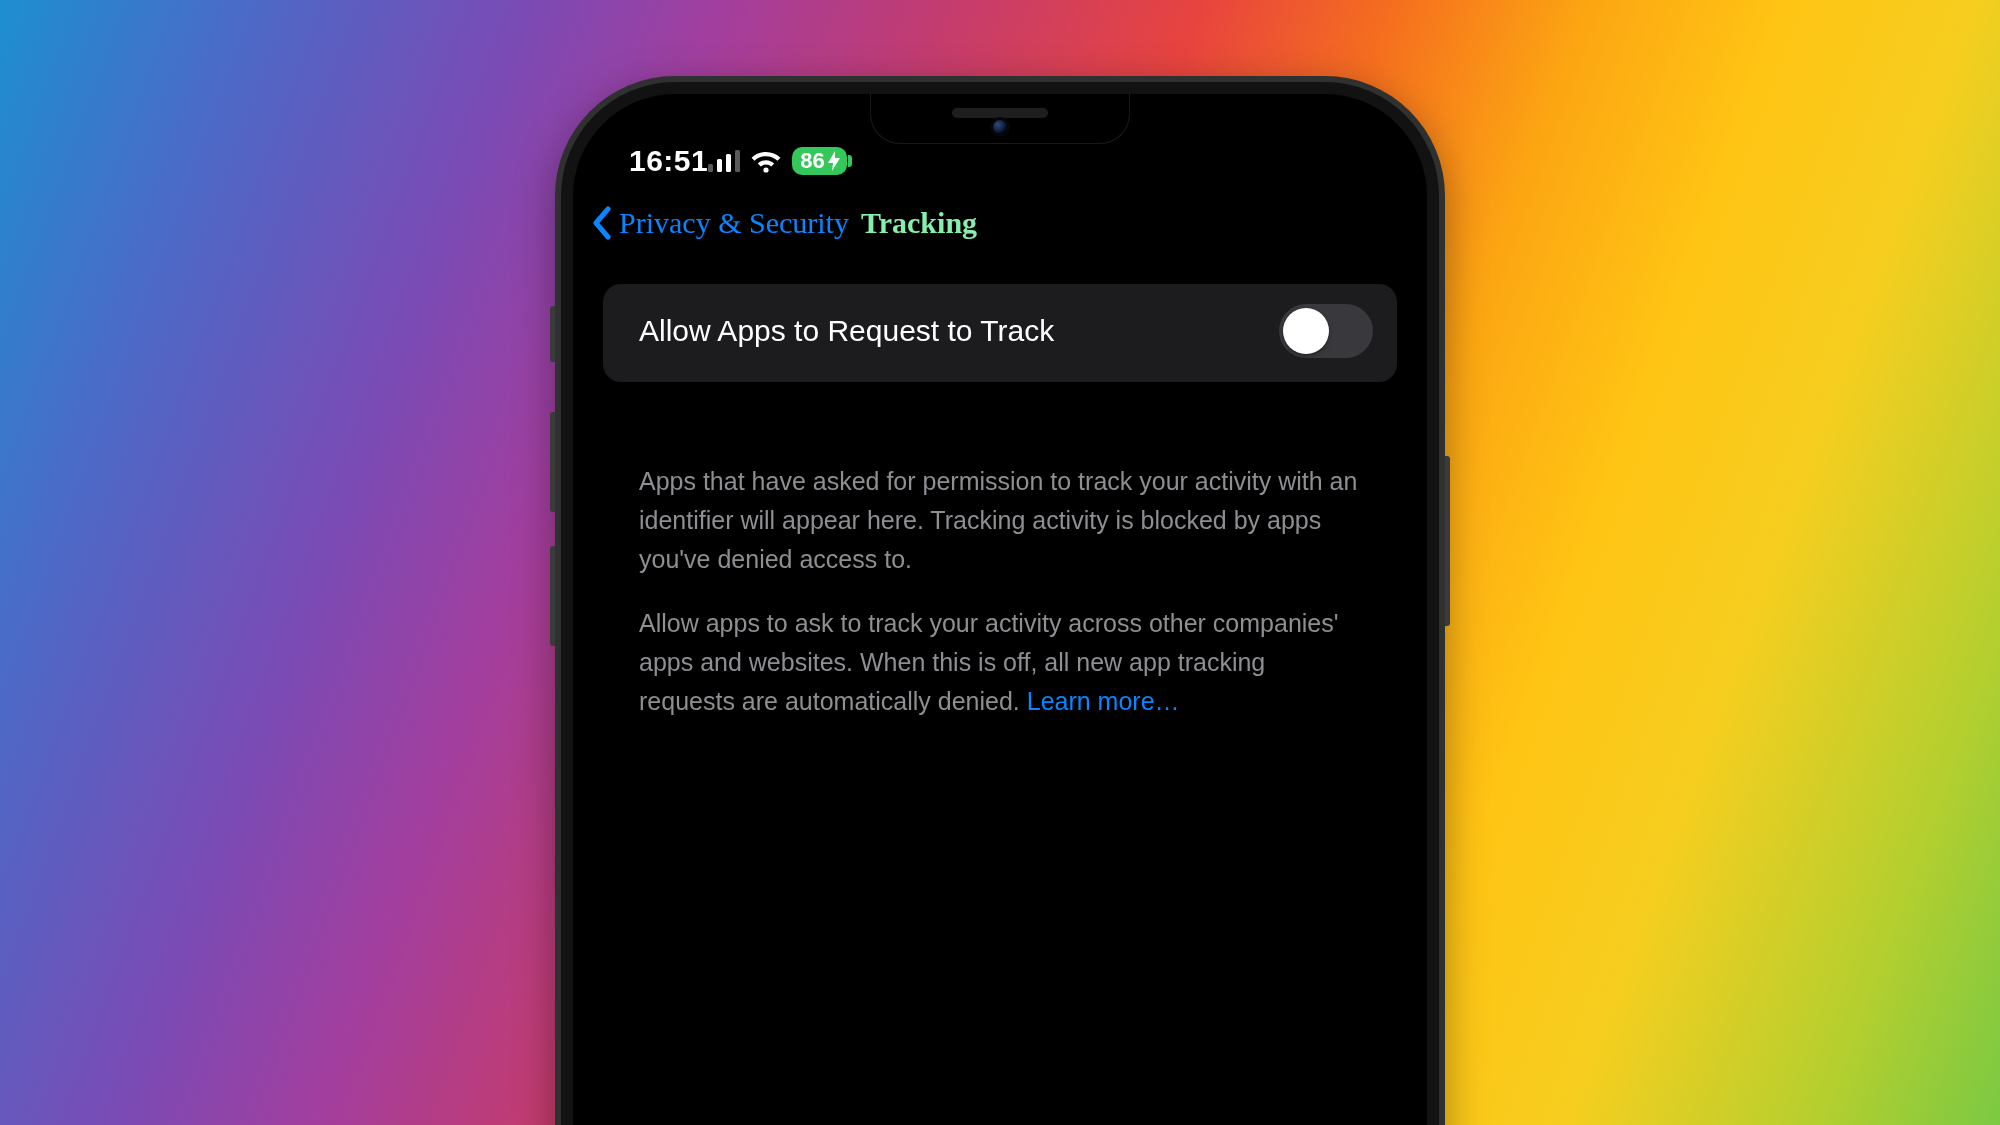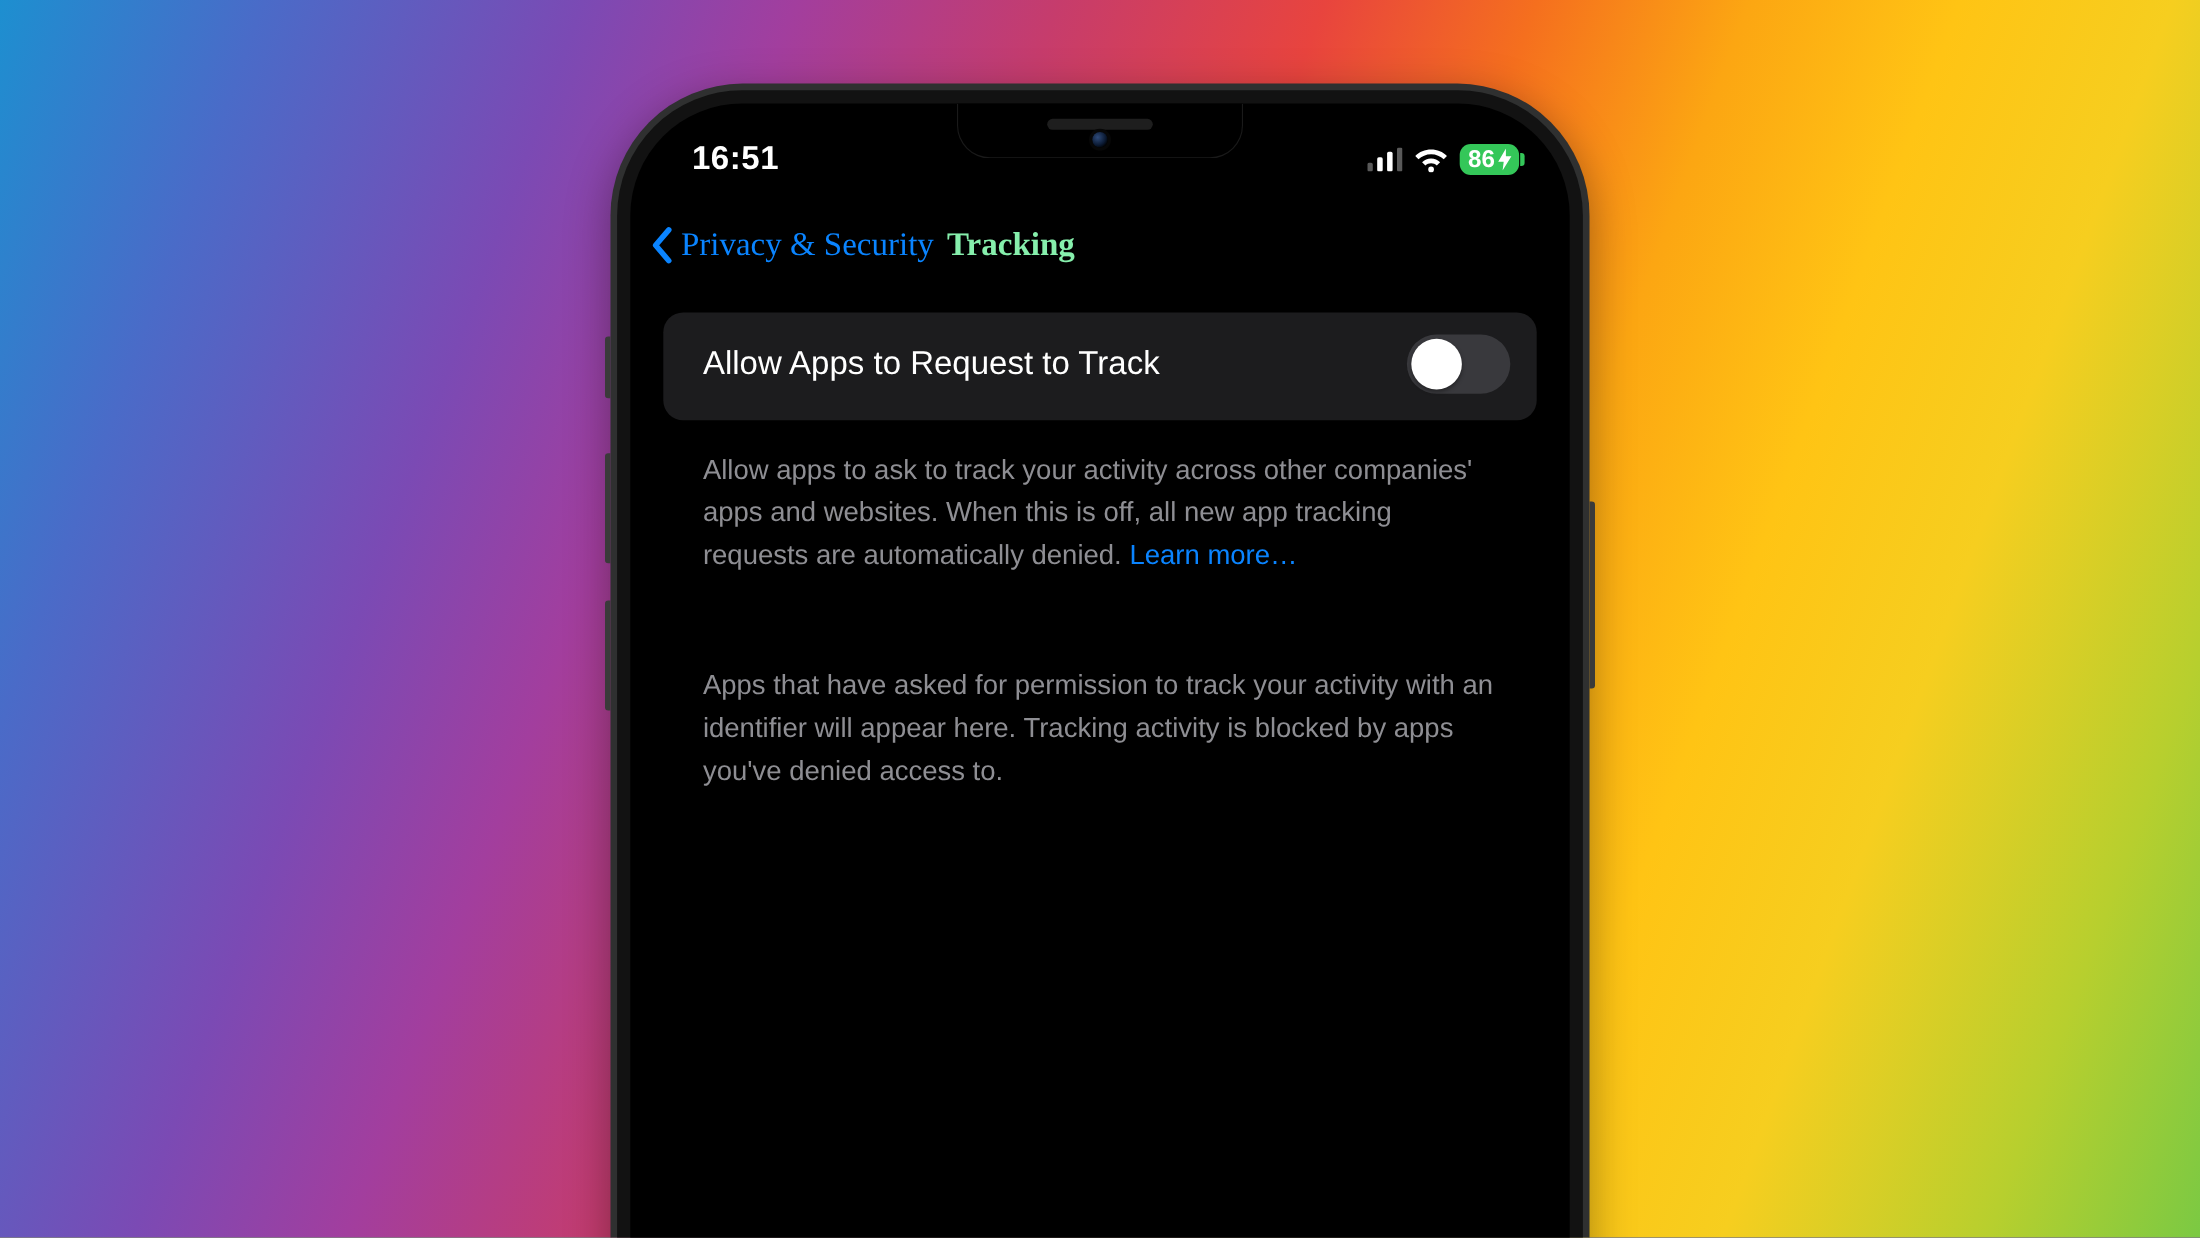--- a/index.html
+++ b/index.html
@@ -76,22 +76,22 @@
   width:96px; height:10px; background:#1e1e1e; border-radius:6px;
 }
 .cam {
   position:absolute; top:26px; left:50%; transform:translateX(-50%);
   width:14px; height:14px; border-radius:50%;
   background: radial-gradient(circle at 35% 35%, #2f4b7a 0%, #0b1a33 55%, #000 80%);
   box-shadow: 0 0 0 3px #070707;
 }
 
 .statusbar {
-  position:absolute; top:0; left:0; right:0; height:82px;
-  display:flex; align-items:center; justify-content:space-between;
+  position:absolute; top:16px; left:0; right:0; height:82px;
+  display:flex; align-items:center; 
   padding: 20px 46px 0 56px;
   color:#fff; font-family:-apple-system, "SF Pro Text", "Helvetica Neue", Arial, sans-serif;
 }
 .time { font-size:30px; font-weight:600; letter-spacing:0.5px; }
 .status-right { display:flex; align-items:center; gap:10px; }
 .battery-pill {
   display:flex; align-items:center;
   background:#34c759; color:#fff; font-weight:700; font-size:22px;
   border-radius:10px; padding: 2px 6px 2px 8px; height:28px; position:relative;
 }
@@ -186,24 +186,24 @@
       </div>
 
       <div class="content">
         <div class="setting-row">
           <span class="setting-label">Allow Apps to Request to Track</span>
           <div class="switch">
             <span class="knob"></span>
           </div>
         </div>
 
+        <div class="footer-text second">
+          <span>Apps that have asked for permission to track your activity with an identifier will appear here. Tracking activity is blocked by apps you've denied access to.</span>
+        </div>
+
         <div class="footer-text">
           <span>Allow apps to ask to track your activity across other companies' apps and websites. When this is off, all new app tracking requests are automatically denied. </span><span class="link">Learn more…</span>
-        </div>
-
-        <div class="footer-text second">
-          <span>Apps that have asked for permission to track your activity with an identifier will appear here. Tracking activity is blocked by apps you've denied access to.</span>
         </div>
       </div>
 
     </div>
   </div>
 </div>
 
 </body></html>

